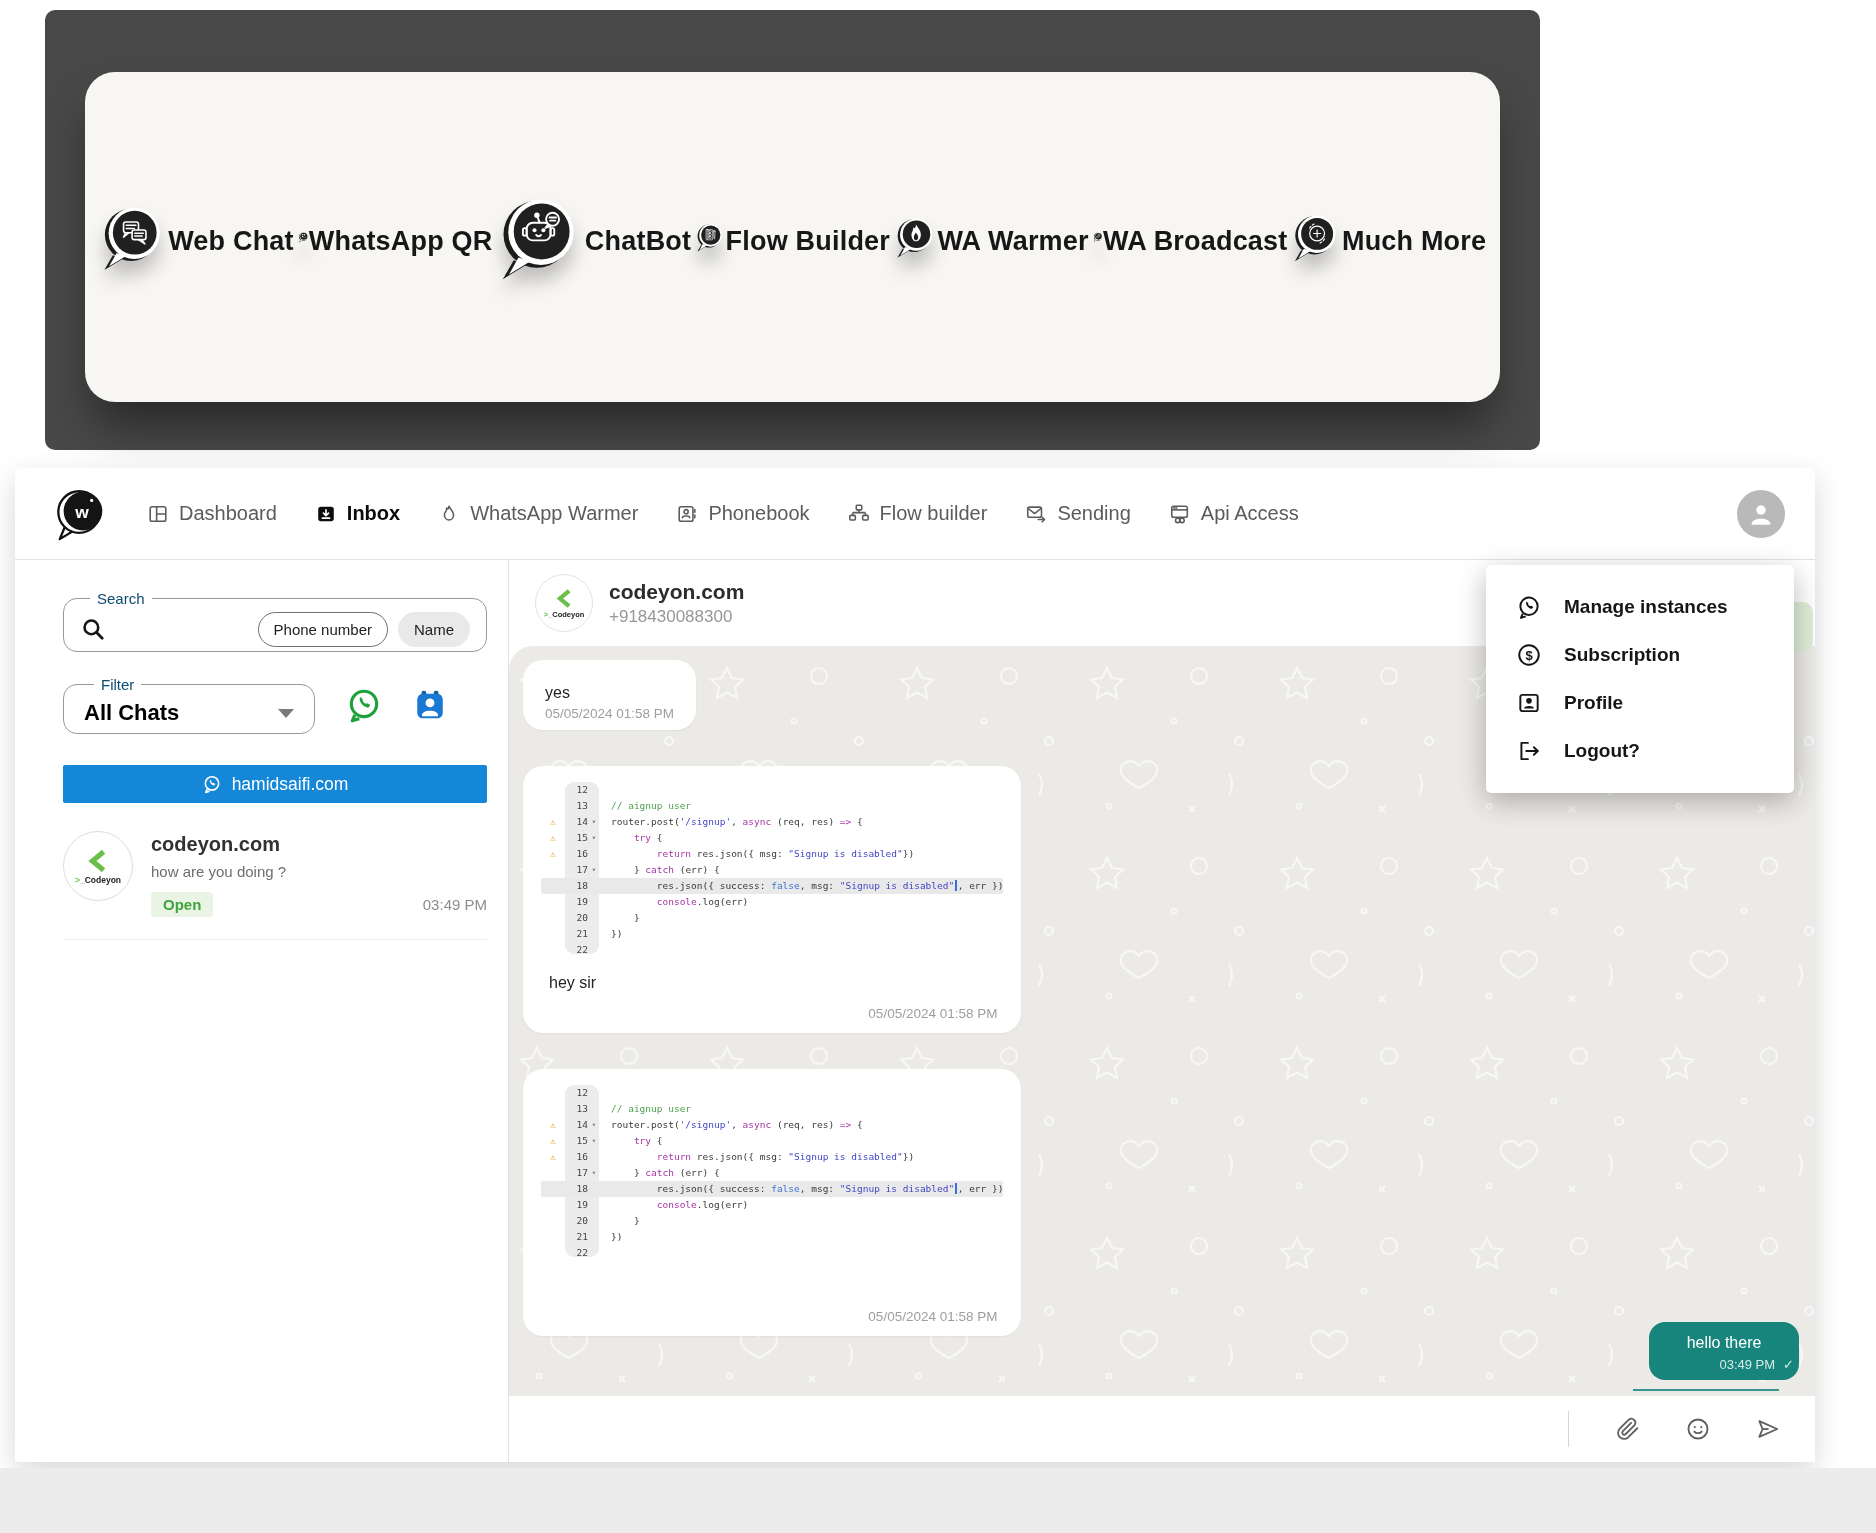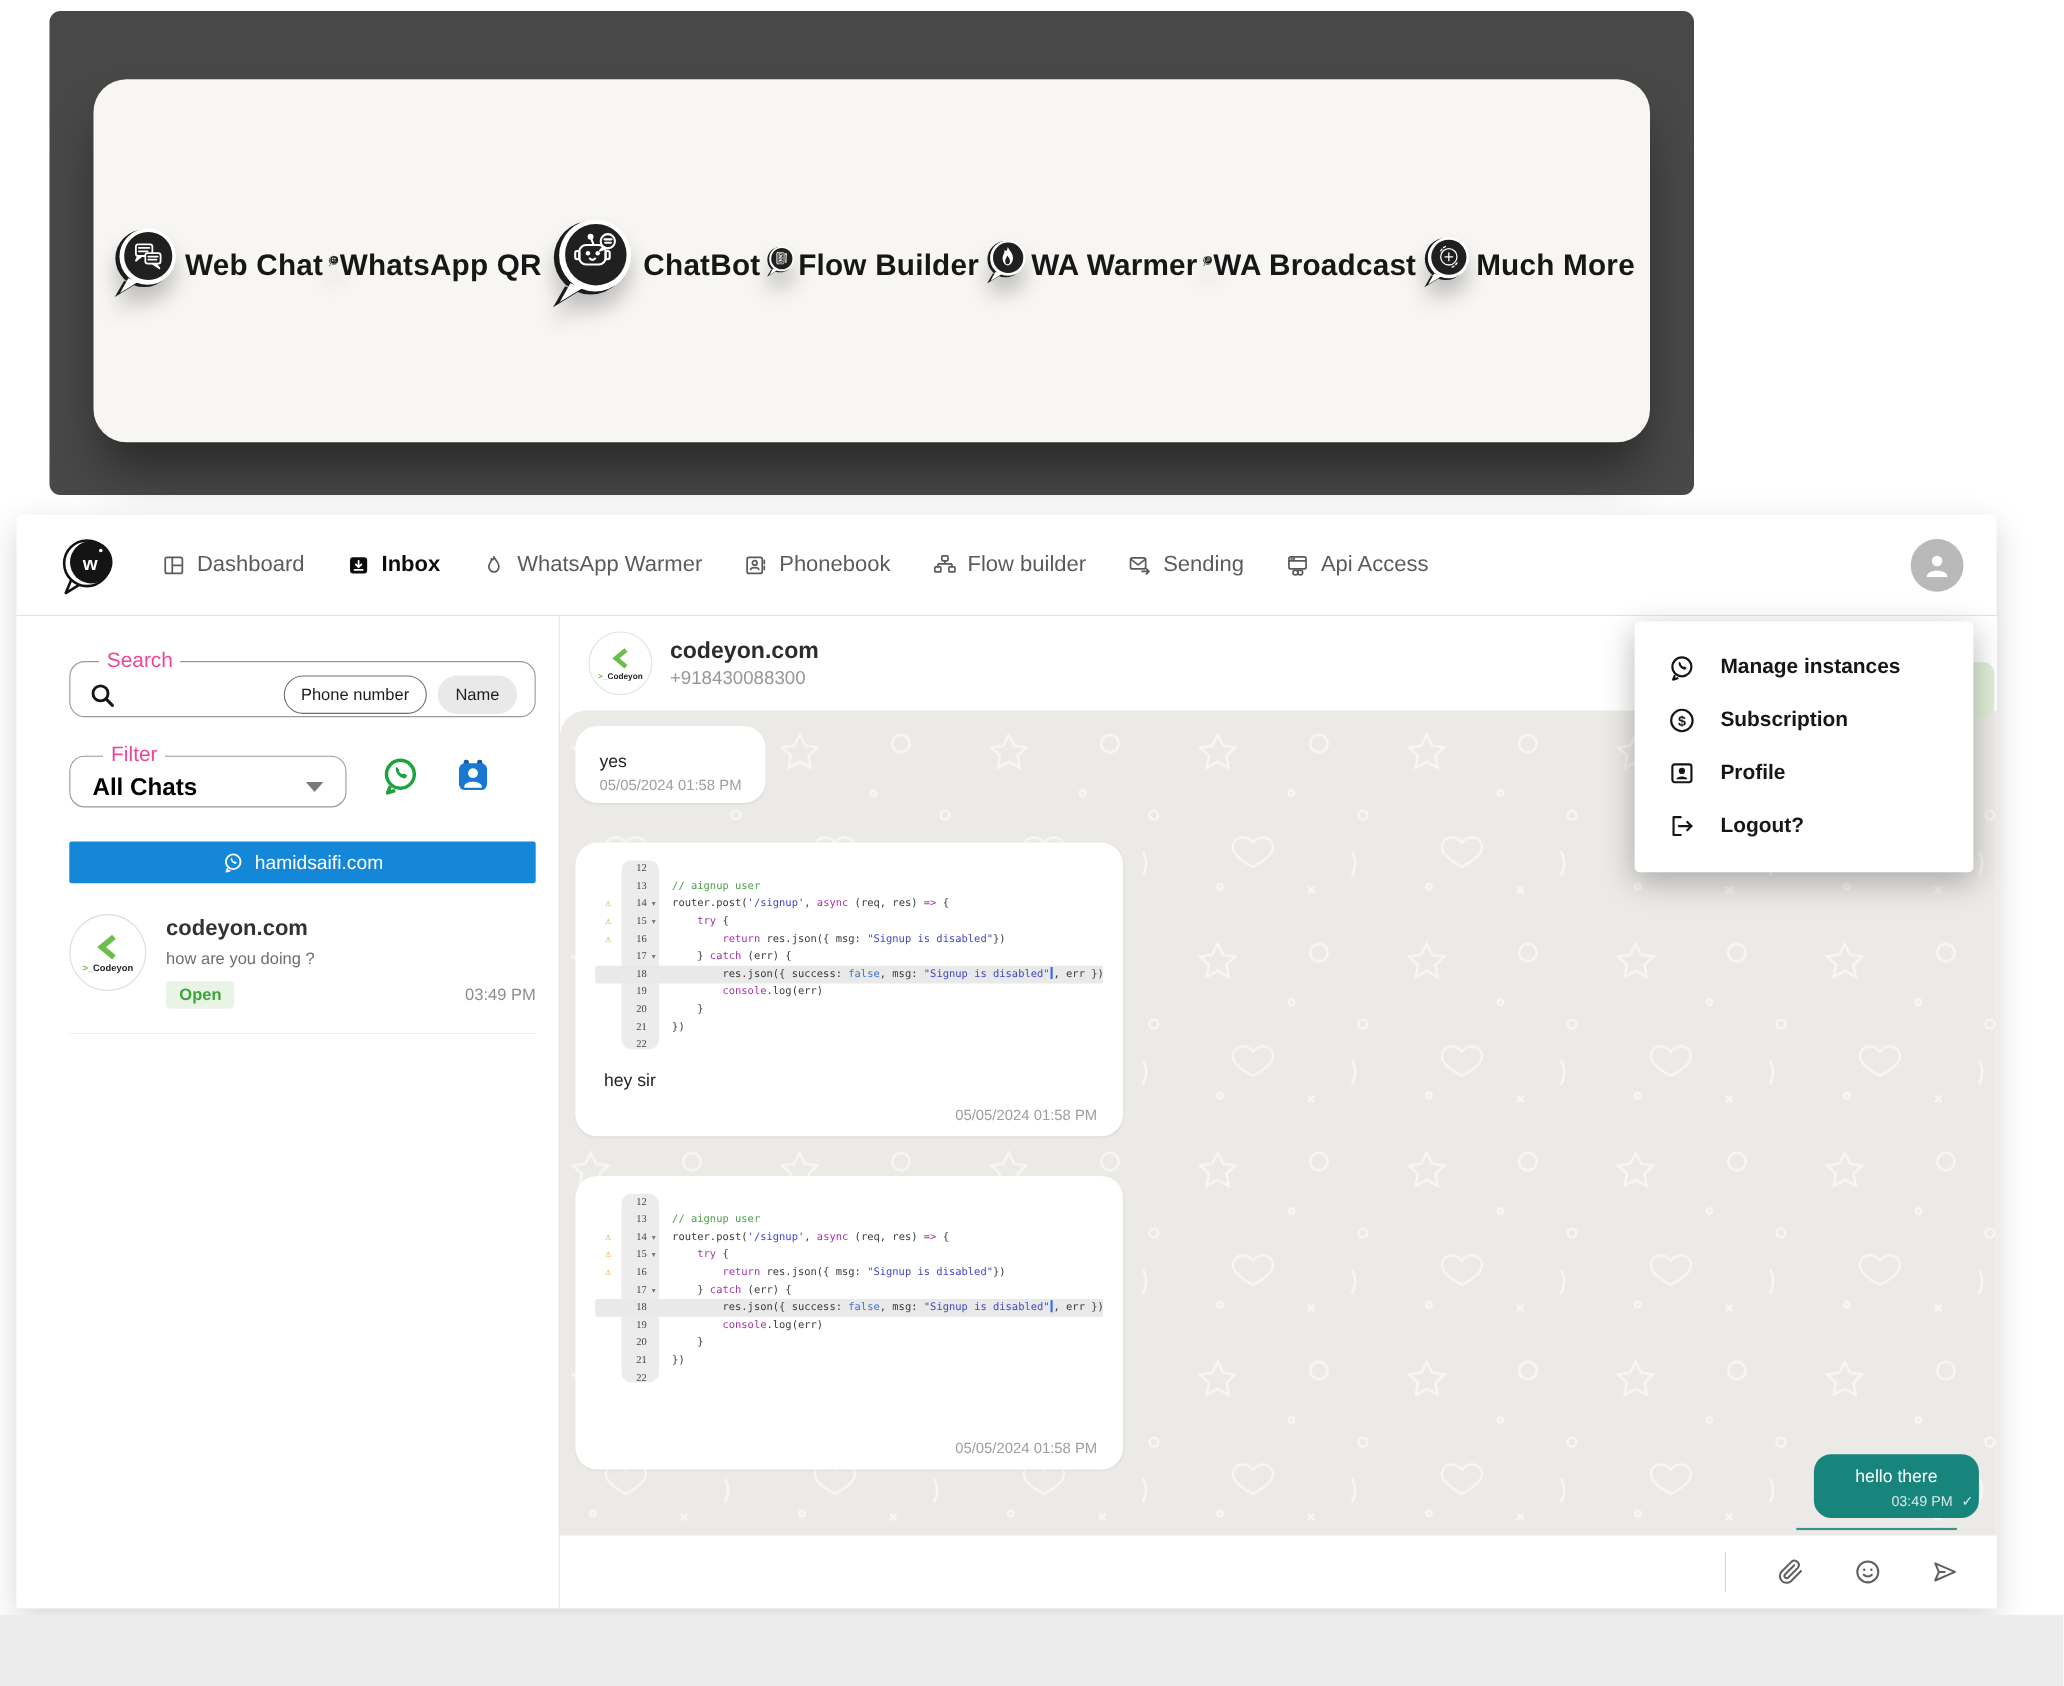--- a/index.html
+++ b/index.html
@@ -28,21 +28,21 @@
   .nav-item svg{flex:0 0 auto;}
   .nav-item.active{color:#0c0c0c; font-weight:700;}
   .avatar{margin-left:auto; width:48px; height:48px; border-radius:50%; background:#b9b9b9;
     display:flex; align-items:center; justify-content:center; cursor:pointer;}
 
   .app-body{display:flex; height:902px;}
   
   .sidebar{width:494px; border-right:1px solid #e2e2e2; box-sizing:border-box;
     padding:30px 22px 0 48px; position:relative; background:#fff;}
   fieldset{border:1.6px solid #999; border-radius:14px; margin:0; padding:0 16px;}
-  legend{font-size:19px; color:#ec4899; padding:0 7px; margin-left:10px;}
+  legend{font-size:15px; color:#0c4a6e; padding:0 7px; margin-left:10px;}
   .search{height:62px; display:flex; align-items:center; width:424px; box-sizing:border-box;}
   .pills{margin-left:auto; display:flex; gap:10px; align-items:center;}
   .pill{font-size:15px; padding:8px 15px; border-radius:999px; color:#1d1d1d; cursor:pointer; white-space:nowrap;}
   .pill.outline{border:1.5px solid #6f6f6f; background:#fff;}
   .pill.solid{background:#e9e9e9; border:1.5px solid #e9e9e9;}
   .filter-row{margin-top:24px; display:flex; align-items:center;}
   .filter{width:252px; height:58px; display:flex; align-items:center; justify-content:space-between;
     padding:0 20px; box-sizing:border-box; cursor:pointer;}
   .filter-value{font-size:22px; font-weight:600; color:#000000;}
   .caret{width:0; height:0; border-left:8px solid transparent; border-right:8px solid transparent;
@@ -83,21 +83,21 @@
   .msg-time{font-size:13.5px; color:#9e9e9e; margin-top:4px; text-align:center;}
   .code-msg{margin-top:36px; width:500px; border-radius:24px; padding:16px 18px 12px; box-sizing:border-box;}
   .code-shot{position:relative; height:172px; overflow:hidden;
     font-family:"DejaVu Sans Mono", monospace; font-size:9.5px; line-height:16px;}
   .gutter-bg{position:absolute; left:24px; top:0; width:34px; height:100%;
     background:#ececec; border-radius:9px;}
   .code-row{display:flex; position:relative; height:16px; align-items:center;}
   .code-row.hl{background:#e9e9e9; border-radius:2px;}
   .cr-warn{width:24px; text-align:center; font-size:9px; color:#dfa21e; flex:0 0 auto; line-height:16px;}
   .cr-num{width:34px; flex:0 0 auto; display:flex; justify-content:flex-end; align-items:center;
-    color:#444; box-sizing:border-box; padding-right:3px;font-family:Liberation Serif, serif;}
+    color:#444; box-sizing:border-box; padding-right:3px;}
   .cr-num .fold{display:inline-block; width:8px; font-size:7px; color:#777; text-align:right;}
   .cr-code{white-space:pre; padding-left:12px; color:#3a3a3a;}
   .tk-pln{color:#3a3a3a;} .tk-com{color:#4f9f4c;} .tk-kw{color:#a635a6;}
   .tk-str{color:#4247c4;} .tk-bool{color:#3f76d6;}
   .tk-cursor{display:inline-block; width:1.5px; height:11px; background:#3a6fe0; margin:0 1px -2px 1px;}
   .caption{font-size:16px; color:#232323; margin:20px 0 0 8px;}
   .mtime{text-align:right; font-size:13.5px; color:#9e9e9e; margin-top:14px; padding-right:6px;}
   .code-msg.second .mtime{margin-top:52px;}
   .hello{position:absolute; right:16px; bottom:16px; z-index:2; background:var(--teal,#17857c);
     color:#fff; border-radius:16px; padding:12px 5px 8px; min-width:150px; box-sizing:border-box;}

